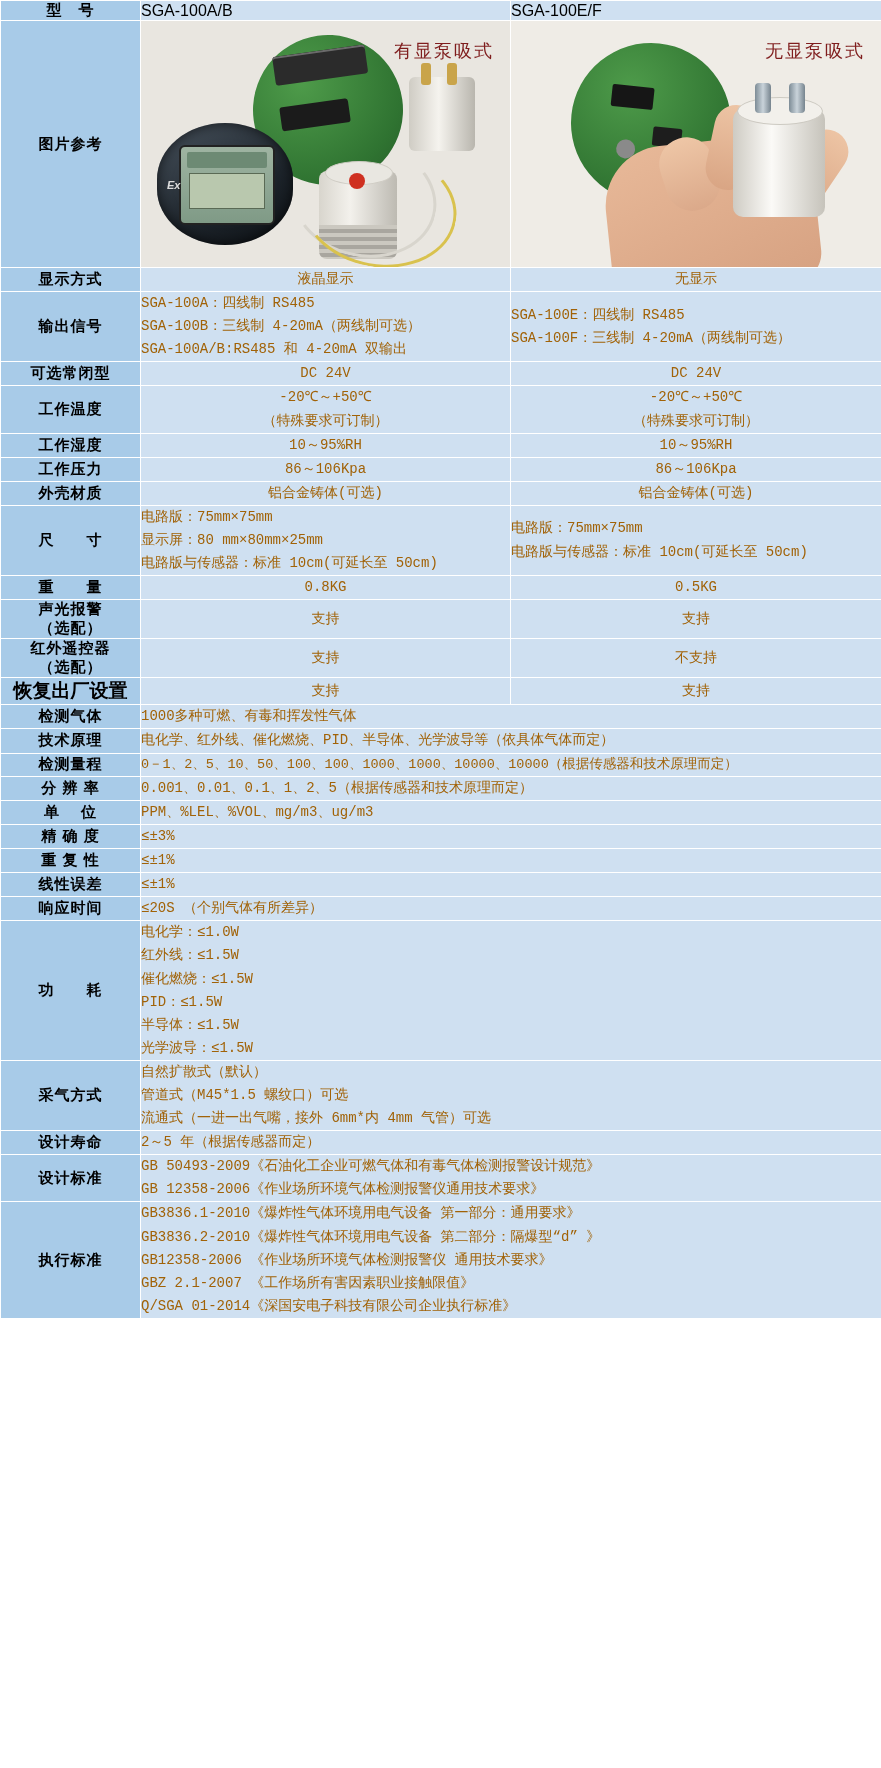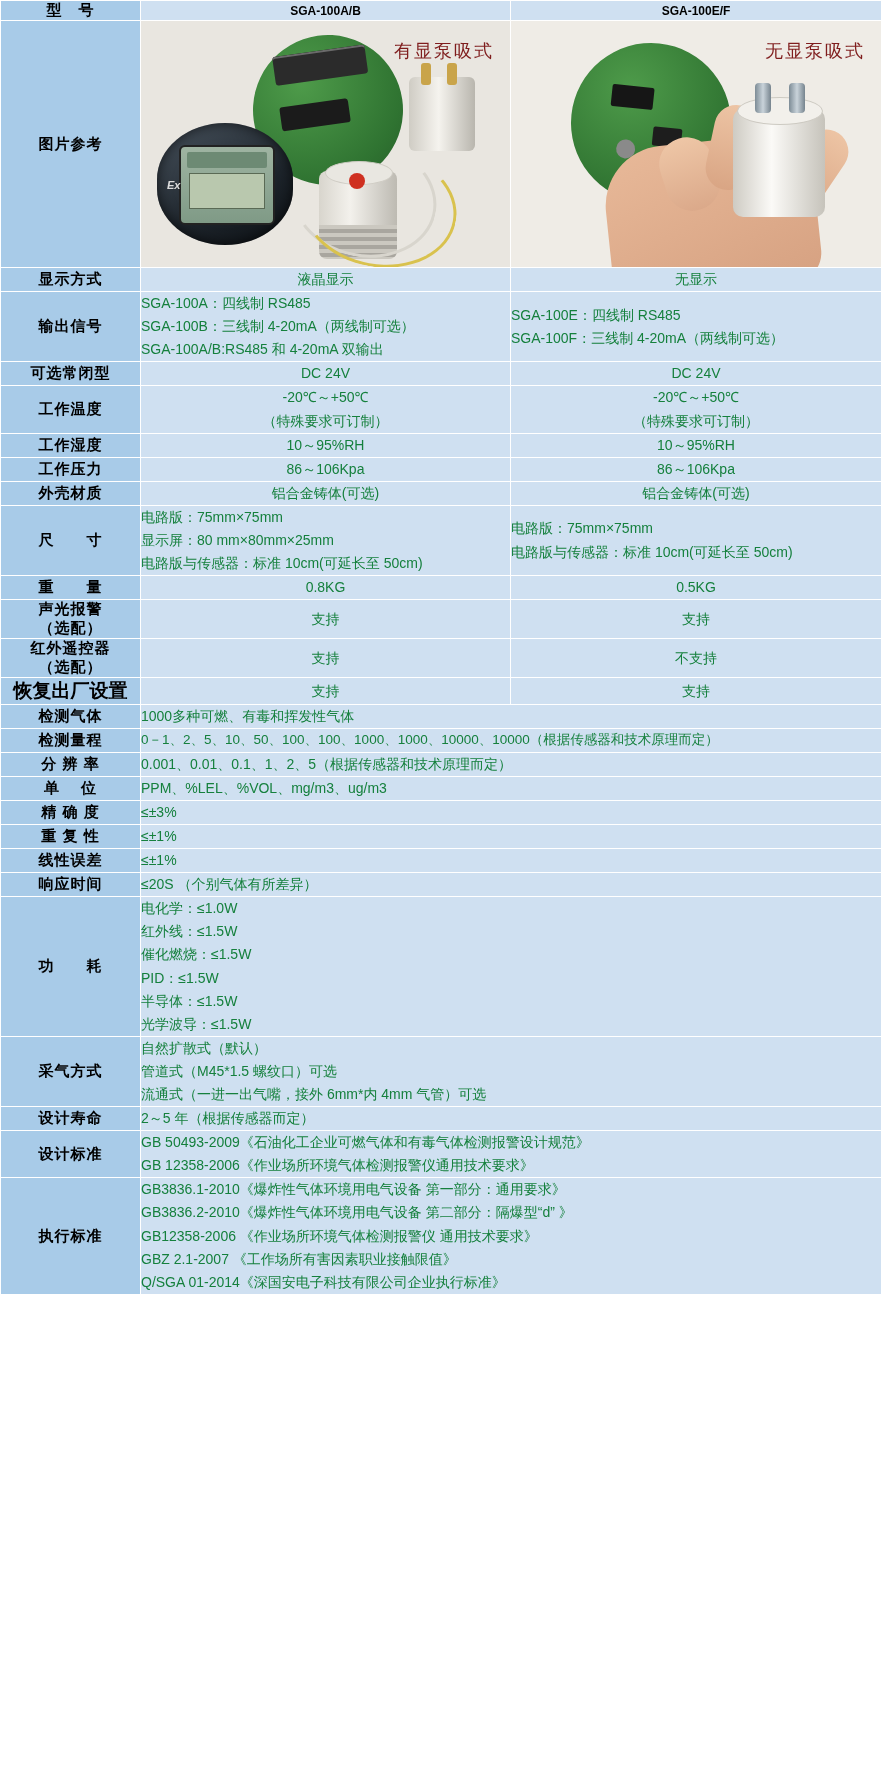--- a/index.html
+++ b/index.html
@@ -32,36 +32,36 @@
     padding: 7px 2px;
     width: 140px;
   }
   .label-cell .sub {
     display: block;
     font-size: 15px;
     font-weight: bold;
   }
   .val-cell {
     background: #cfe0f1;
-    color: #15803d;
+    color: #a16207;
     font-size: 14px;
     padding: 8px 10px;
     line-height: 1.65;
+    font-family: Liberation Mono, monospace;
   }
   .val-center {
     text-align: center;
   }
   .val-left {
     text-align: left;
   }
   .head-cell {
     background: #cfe0f1;
-    text-align: center;
-    font-size: 12px;
-    font-weight: bold;
+    font-size: 16px;
+    font-weight: normal;
     padding: 9px 4px;
   }
   .photo-cell {
     background: #ffffff;
     padding: 0;
     height: 246px;
     position: relative;
     overflow: hidden;
   }
   .photo-inner {
@@ -558,20 +558,26 @@
       </td>
     </tr>
 
     <tr>
       <td class="label-cell">检测气体</td>
       <td class="val-cell val-left" colspan="2">
         <div>1000多种可燃、有毒和挥发性气体</div>
       </td>
     </tr>
     <tr>
+      <td class="label-cell">技术原理</td>
+      <td class="val-cell val-left" colspan="2">
+        <div>电化学、红外线、催化燃烧、PID、半导体、光学波导等（依具体气体而定）</div>
+      </td>
+    </tr>
+    <tr>
       <td class="label-cell">检测量程</td>
       <td class="val-cell val-left" colspan="2">
         <div style="font-size:13.5px">0－1、2、5、10、50、100、100、1000、1000、10000、10000（根据传感器和技术原理而定）</div>
       </td>
     </tr>
     <tr>
       <td class="label-cell">分 辨 率</td>
       <td class="val-cell val-left" colspan="2">
         <div>0.001、0.01、0.1、1、2、5（根据传感器和技术原理而定）</div>
       </td>

